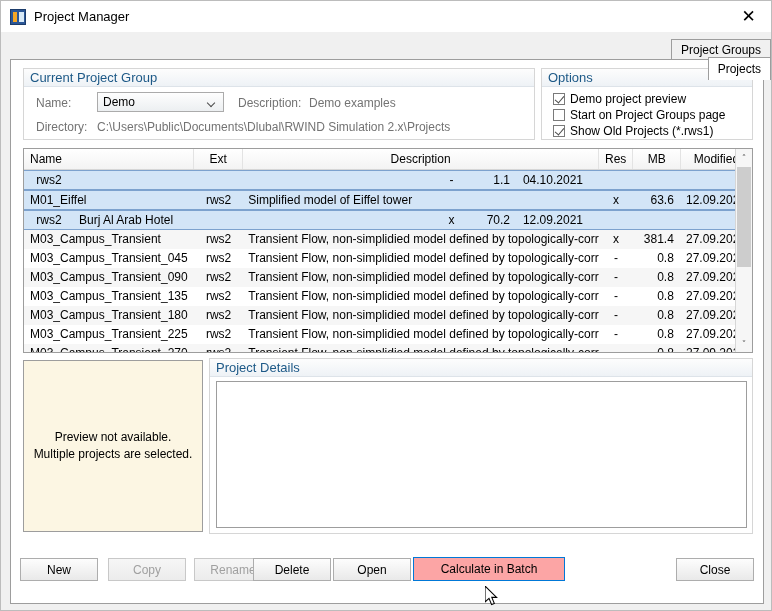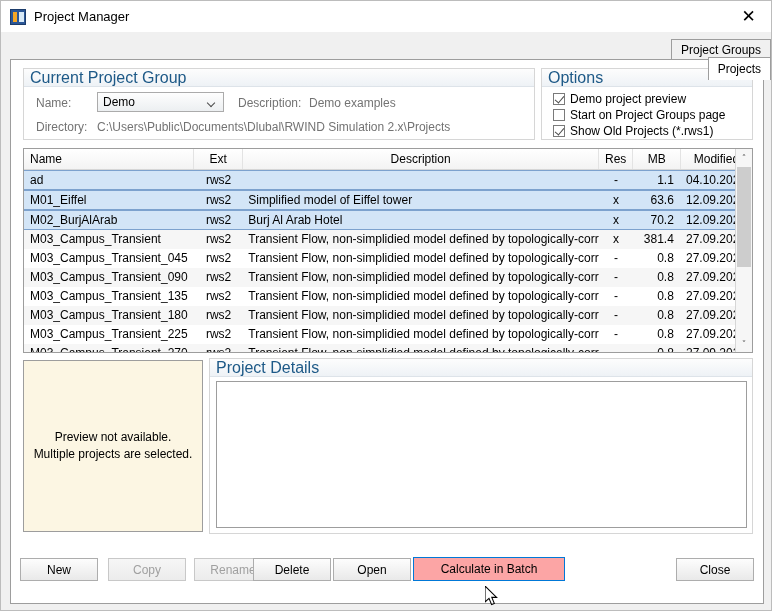--- a/index.html
+++ b/index.html
@@ -51,21 +51,21 @@
     background:#ffffff;height:23px;line-height:22px;top:0;z-index:3;
     border-color:#9d9d9d;
   }
   .tabpage{
     position:absolute;left:9px;top:58px;width:754px;height:545px;
     background:#ffffff;border:1px solid #9d9d9d;box-sizing:border-box;
   }
   
   .group{position:absolute;border:1px solid #d6d6d6;box-sizing:border-box;background:#fff;}
   .group-head{
-    height:17px;line-height:17px;padding-left:6px;font-size:16px;color:#1d5987;
+    height:17px;line-height:17px;padding-left:6px;font-size:13px;color:#1d5987;
     background:linear-gradient(#fdfdfd,#eef2f6);border-bottom:1px solid #dde3e9;
   }
   .grp-cpg{left:12px;top:8px;width:512px;height:72px;}
   .grp-opt{left:530px;top:8px;width:212px;height:72px;}
   .lbl{position:absolute;font-size:12px;color:#737373;}
   .combo{
     position:absolute;box-sizing:border-box;border:1px solid #ababab;
     background:linear-gradient(#fefefe,#eceff1);height:20px;line-height:18px;
     padding-left:5px;font-size:12px;
   }
@@ -213,37 +213,35 @@
       <div class="lv-header">
         <div class="hc left" style="width:172px;">Name</div>
         <div class="hc" style="width:50px;">Ext</div>
         <div class="hc" style="width:360px;">Description</div>
         <div class="hc" style="width:35px;">Res</div>
         <div class="hc" style="width:48px;">MB</div>
         <div class="hc" style="width:72px;border-right:none;">Modified</div>
       </div>
       <div class="lv-body" id="lv-body">
           <div class="row sel">
-            <div class="cell c-name">ad</div>
             <div class="cell c-ext">rws2</div>
             <div class="cell c-desc"></div>
             <div class="cell c-res">-</div>
             <div class="cell c-mb">1.1</div>
             <div class="cell c-mod">04.10.2021</div>
           </div>
           <div class="row sel">
             <div class="cell c-name">M01_Eiffel</div>
             <div class="cell c-ext">rws2</div>
             <div class="cell c-desc">Simplified model of Eiffel tower</div>
             <div class="cell c-res">x</div>
             <div class="cell c-mb">63.6</div>
             <div class="cell c-mod">12.09.2021</div>
           </div>
           <div class="row sel">
-            <div class="cell c-name">M02_BurjAlArab</div>
             <div class="cell c-ext">rws2</div>
             <div class="cell c-desc">Burj Al Arab Hotel</div>
             <div class="cell c-res">x</div>
             <div class="cell c-mb">70.2</div>
             <div class="cell c-mod">12.09.2021</div>
           </div>
           <div class="row alt">
             <div class="cell c-name">M03_Campus_Transient</div>
             <div class="cell c-ext">rws2</div>
             <div class="cell c-desc">Transient Flow, non-simplidied model defined by topologically-correct bound</div>

